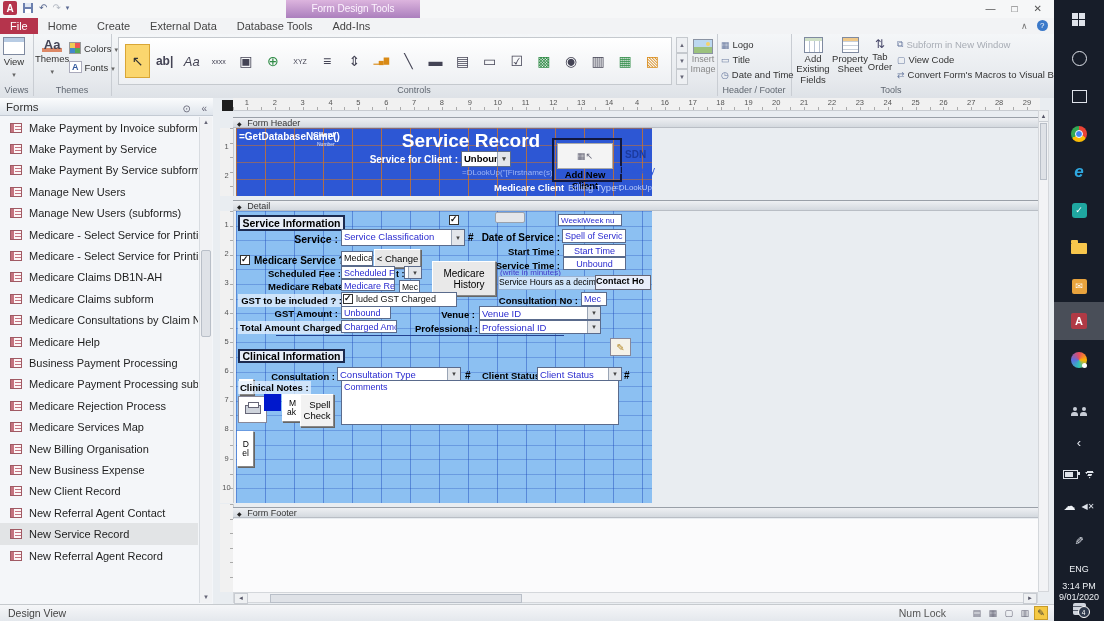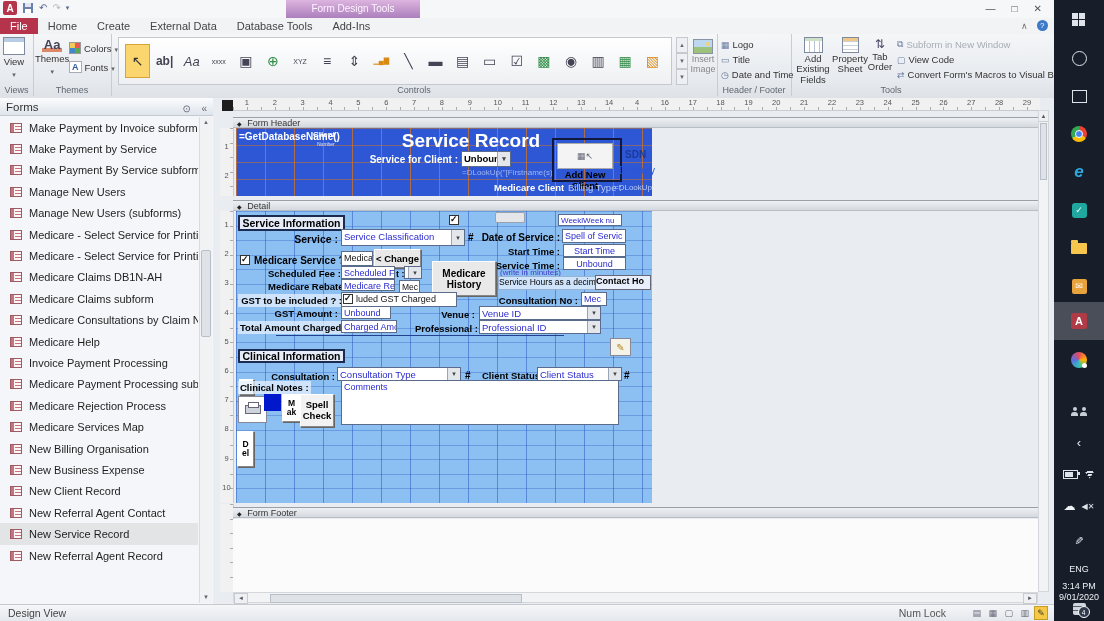--- a/index.html
+++ b/index.html
@@ -97,21 +97,21 @@
     padding:1px 2px;white-space:nowrap;overflow:hidden;box-sizing:border-box;}
   .tb.dark{color:#111;}
   .tb.ctr{text-align:center;}
   .cbo{position:absolute;background:#fff;border:1px solid #5a6b8c;color:var(--field-blue);font-size:9.5px;
     padding:1px 14px 1px 2px;white-space:nowrap;overflow:hidden;box-sizing:border-box;}
   .cbo::after{content:"▾";position:absolute;right:0;top:0;bottom:0;width:12px;background:#e3e6ea;border-left:1px solid #9aa5b5;
     color:#444;font-size:7px;display:flex;align-items:center;justify-content:center;}
   .chk{position:absolute;width:10px;height:10px;background:#fff;border:1px solid #333;box-sizing:border-box;}
   .chk::after{content:"✓";position:absolute;left:0px;top:-2px;font-size:9px;font-weight:bold;color:#111;}
   .btn3d{position:absolute;background:#e9e9e9;border:1px solid #888;border-top-color:#fff;border-left-color:#fff;
-    box-shadow:1px 1px 0 #666;color:#000;font-weight:bold;font-size:9.5px;display:flex;align-items:center;justify-content:center;text-align:center;}
+    box-shadow:1px 1px 0 #666;color:#000;font-weight:normal;font-size:9.5px;display:flex;align-items:center;justify-content:center;text-align:right;}
   .boxlbl{position:absolute;background:#e6edf8;border:2px solid #1c2b50;color:#000;font-weight:bold;font-size:10.5px;
     display:flex;align-items:center;justify-content:center;box-sizing:border-box;}
   .hash{position:absolute;font-weight:bold;font-size:10px;color:#000;}
   .bigbtnrow{position:absolute;left:0;top:335px;width:416px;height:46px;}
   .fbtn{position:absolute;top:0;width:66px;height:44px;border:2px solid #1a2550;background:var(--detail-blue);box-sizing:border-box;}
   .fbtn .face{position:absolute;left:2px;top:2px;right:2px;height:24px;background:#fff;border:1px solid #aaa;
     display:flex;align-items:center;justify-content:center;}
   .fbtn .bico{font-size:12px;}
   .fbtn .bbl{position:absolute;left:-1px;right:-1px;bottom:-1px;height:13px;background:#e4ebf6;border:1px solid #1c2b50;
     font-size:9px;font-weight:bold;color:#000;display:flex;align-items:center;justify-content:center;white-space:nowrap;}
@@ -445,21 +445,21 @@
         </svg>
         <span>Medicare Help</span>
       </div>
         <div class="navitem">
         <svg class="formico" width="12" height="10" viewBox="0 0 12 10">
           <rect x="0.5" y="0.5" width="11" height="9" fill="#fdf6f7" stroke="#a05a64"></rect>
           <rect x="1" y="1" width="3" height="8" fill="#c4737f"></rect>
           <line x1="5" y1="3.5" x2="11" y2="3.5" stroke="#c4737f" stroke-width="1"></line>
           <line x1="5" y1="6.5" x2="11" y2="6.5" stroke="#c4737f" stroke-width="1"></line>
         </svg>
-        <span>Invoice Payment Processing</span>
+        <span>Business Payment Processing</span>
       </div>
         <div class="navitem">
         <svg class="formico" width="12" height="10" viewBox="0 0 12 10">
           <rect x="0.5" y="0.5" width="11" height="9" fill="#fdf6f7" stroke="#a05a64"></rect>
           <rect x="1" y="1" width="3" height="8" fill="#c4737f"></rect>
           <line x1="5" y1="3.5" x2="11" y2="3.5" stroke="#c4737f" stroke-width="1"></line>
           <line x1="5" y1="6.5" x2="11" y2="6.5" stroke="#c4737f" stroke-width="1"></line>
         </svg>
         <span>Medicare Payment Processing subform</span>
       </div>

